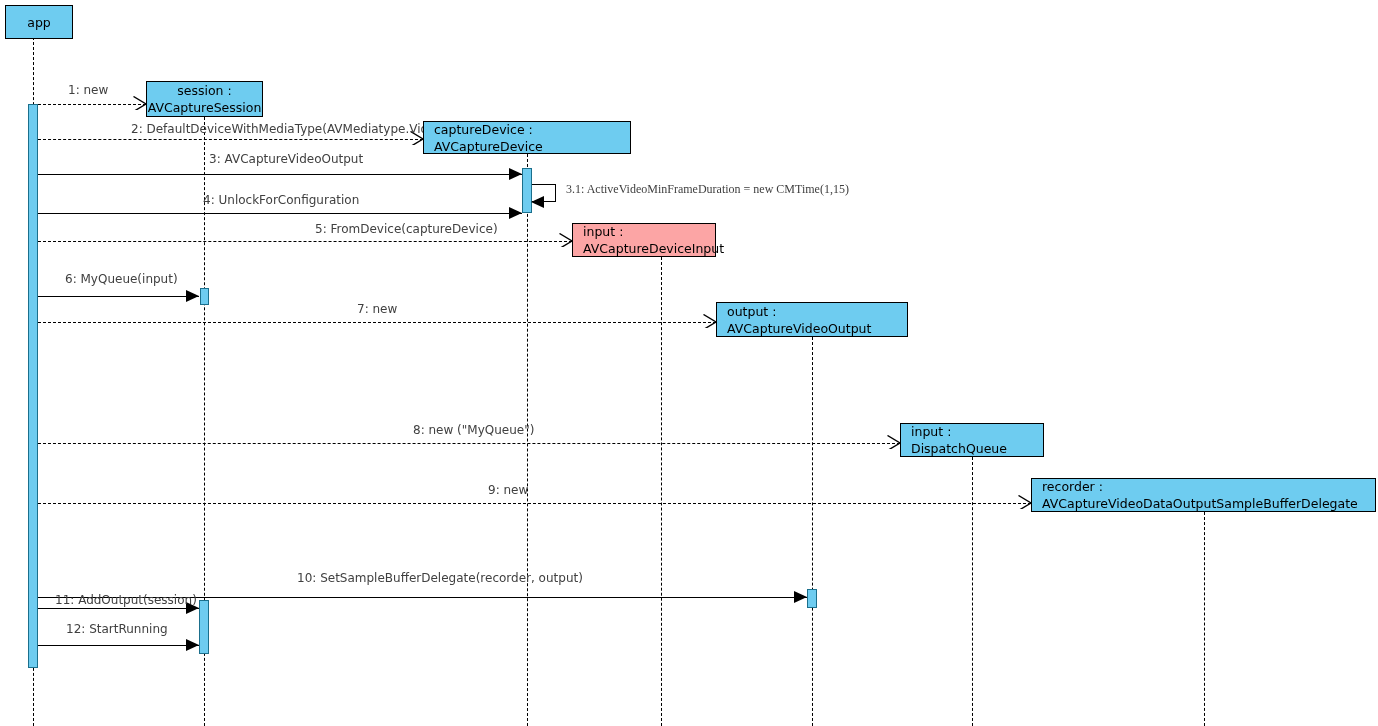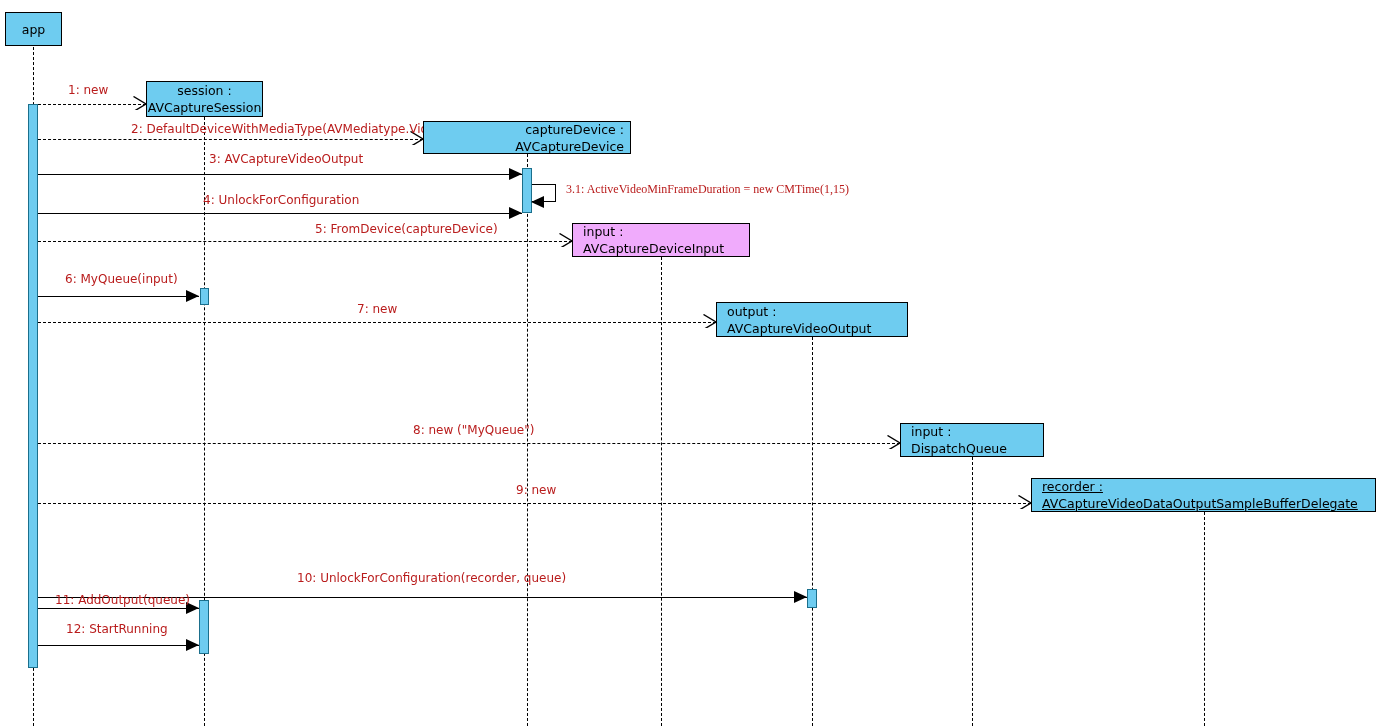--- a/index.html
+++ b/index.html
@@ -68,21 +68,21 @@
     border-left: 13px solid #000000;
   }
   .arrow-open {
     position: absolute;
     width: 16px;
     height: 14px;
   }
   .msg-label {
     position: absolute;
     font-size: 12px;
-    color: #b91c1c;
+    color: #404040;
     white-space: nowrap;
     line-height: 14px;
   }
   
   .self-msg {
     position: absolute;
     box-sizing: border-box;
     border-top: 1px solid #000;
     border-right: 1px solid #000;
     border-bottom: 1px solid #000;
@@ -147,36 +147,36 @@
       <div class="msg-label" style="left: 357px; top: 302px;">7: new</div>
       <div class="msg-line dashed" style="left: 38px; top: 443px; width: 862px;"></div>
       <svg width="14" height="16" class="arrow-open" style="position: absolute; left: 887px; top: 435px;">
         <path d="M0.5 0.5 L13 8 L0.5 15.5" fill="none" stroke="#000" stroke-width="1.4"></path>
       </svg>
       <div class="msg-label" style="left: 413px; top: 423px;">8: new ("MyQueue")</div>
       <div class="msg-line dashed" style="left: 38px; top: 503px; width: 993px;"></div>
       <svg width="14" height="16" class="arrow-open" style="position: absolute; left: 1018px; top: 495px;">
         <path d="M0.5 0.5 L13 8 L0.5 15.5" fill="none" stroke="#000" stroke-width="1.4"></path>
       </svg>
-      <div class="msg-label" style="left: 516px; top: 483px;">9: new</div>
+      <div class="msg-label" style="left: 488px; top: 483px;">9: new</div>
       <div class="msg-line" style="left: 38px; top: 597px; width: 769px;"></div>
       <div class="arrow-solid" style="left: 794px; top: 591px;"></div>
-      <div class="msg-label" style="left: 297px; top: 571px;">10: UnlockForConfiguration(recorder, queue)</div>
+      <div class="msg-label" style="left: 297px; top: 571px;">10: SetSampleBufferDelegate(recorder, output)</div>
       <div class="msg-line" style="left: 38px; top: 608px; width: 161px;"></div>
       <div class="arrow-solid" style="left: 186px; top: 602px;"></div>
-      <div class="msg-label" style="left: 55px; top: 593px;">11: AddOutput(queue)</div>
+      <div class="msg-label" style="left: 55px; top: 593px;">11: AddOutput(session)</div>
       <div class="msg-line" style="left: 38px; top: 645px; width: 161px;"></div>
       <div class="arrow-solid" style="left: 186px; top: 639px;"></div>
       <div class="msg-label" style="left: 66px; top: 622px;">12: StartRunning</div>
     </div>
 
   <div id="participants">
-      <div class="participant" style="left: 5px; top: 12px; width: 57px; height: 34px; background: rgb(110, 204, 240);">app</div>
+      <div class="participant" style="left: 5px; top: 5px; width: 68px; height: 34px; background: rgb(110, 204, 240);">app</div>
       <div class="participant" style="left: 146px; top: 81px; width: 117px; height: 36px; background: rgb(110, 204, 240);">session :
 AVCaptureSession</div>
-      <div class="participant left-align" style="left: 423px; top: 121px; width: 208px; height: 33px; background: rgb(110, 204, 240); text-align: right;">captureDevice  : AVCaptureDevice</div>
-      <div class="participant left-align" style="left: 572px; top: 223px; width: 178px; height: 34px; background: #f0abfc;">input : AVCaptureDeviceInput</div>
+      <div class="participant left-align" style="left: 423px; top: 121px; width: 208px; height: 33px; background: rgb(110, 204, 240);">captureDevice  : AVCaptureDevice</div>
+      <div class="participant left-align" style="left: 572px; top: 223px; width: 144px; height: 34px; background: #fca5a5;">input : AVCaptureDeviceInput</div>
       <div class="participant left-align" style="left: 716px; top: 302px; width: 192px; height: 35px; background: rgb(110, 204, 240);">output : AVCaptureVideoOutput</div>
       <div class="participant left-align" style="left: 900px; top: 423px; width: 144px; height: 34px; background: rgb(110, 204, 240);">input : DispatchQueue</div>
-      <div class="participant left-align" style="left: 1031px; top: 478px; width: 345px; height: 34px; background: rgb(110, 204, 240); text-decoration: underline;">recorder : AVCaptureVideoDataOutputSampleBufferDelegate</div>
+      <div class="participant left-align" style="left: 1031px; top: 478px; width: 345px; height: 34px; background: rgb(110, 204, 240);">recorder : AVCaptureVideoDataOutputSampleBufferDelegate</div>
     </div>
 
 </div>
 
 </body></html>

